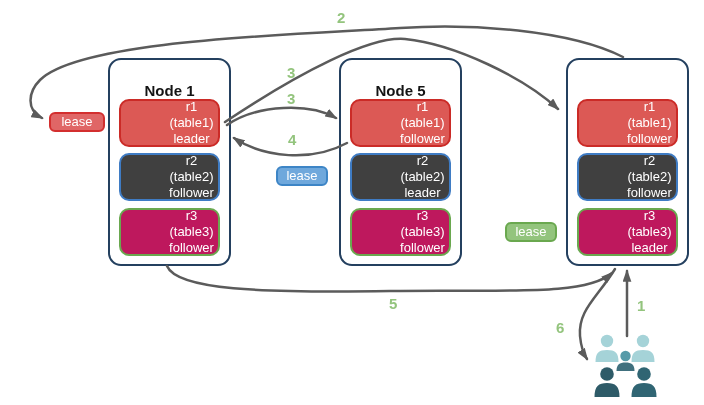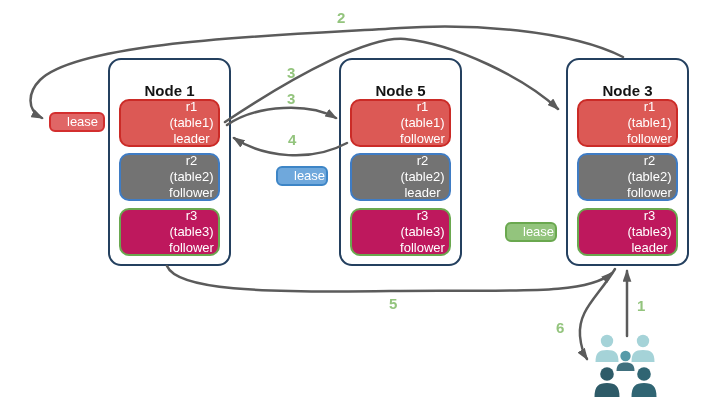--- a/index.html
+++ b/index.html
@@ -21,26 +21,26 @@
   .replica{
     position:absolute;left:9px;width:101px;height:48px;border-radius:10px;
     border:2px solid;box-sizing:border-box;color:#ffffff;text-align:center;
     font-size:13px;line-height:16px;display:flex;flex-direction:column;
     align-items:center;justify-content:center;padding-left:44px;
   }
   .replica.pos1{top:39px}
   .replica.pos2{top:93px}
   .replica.pos3{top:148px}
   .replica.red{background:#dc5955;border-color:#cb2b27}
-  .replica.blue{background:#737373;border-color:#3f7cc4}
+  .replica.blue{background:#404040;border-color:#3f7cc4}
   .replica.green{background:#be185d;border-color:#6aa84f}
   .lease{
     position:absolute;height:20px;border-radius:6px;border:2px solid;
     box-sizing:border-box;color:#ffffff;font-size:13px;line-height:16px;
-    text-align:center;z-index:1;padding:0 16px;
+    text-align:center;z-index:1;padding:0 8px;
   }
   #lease-red{left:49px;top:112px;width:56px;background:#e06666;border-color:#d32f2f}
   #lease-blue{left:276px;top:166px;width:52px;background:#6fa8dc;border-color:#3d85c6}
   #lease-green{left:505px;top:222px;width:52px;background:#93c47d;border-color:#6aa84f}
   .step{
     position:absolute;font-weight:bold;font-size:15px;color:#93c47d;z-index:3;
   }
   #step-1{left:637px;top:297px}
   #step-2{left:337px;top:9px}
   #step-3a{left:287px;top:64px}
@@ -87,21 +87,20 @@
       <span>r2 (table2)</span>
       <span>leader</span>
     </div>
     <div class="replica green pos3">
       <span>r3 (table3)</span>
       <span>follower</span>
     </div>
   </div>
 
   <div class="node" id="node3">
-    <div class="node-title">Node 3</div>
     <div class="replica red pos1">
       <span>r1 (table1)</span>
       <span>follower</span>
     </div>
     <div class="replica blue pos2">
       <span>r2 (table2)</span>
       <span>follower</span>
     </div>
     <div class="replica green pos3">
       <span>r3 (table3)</span>

